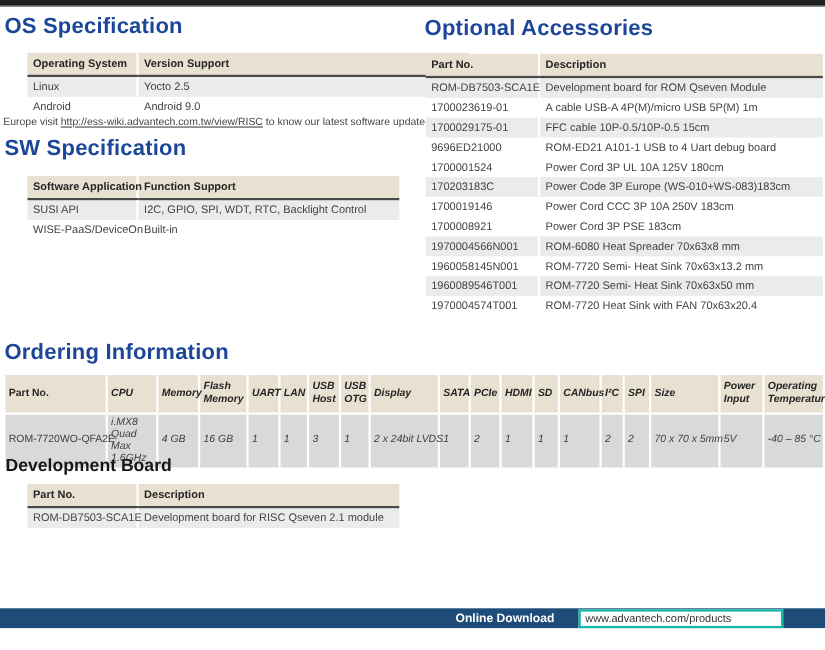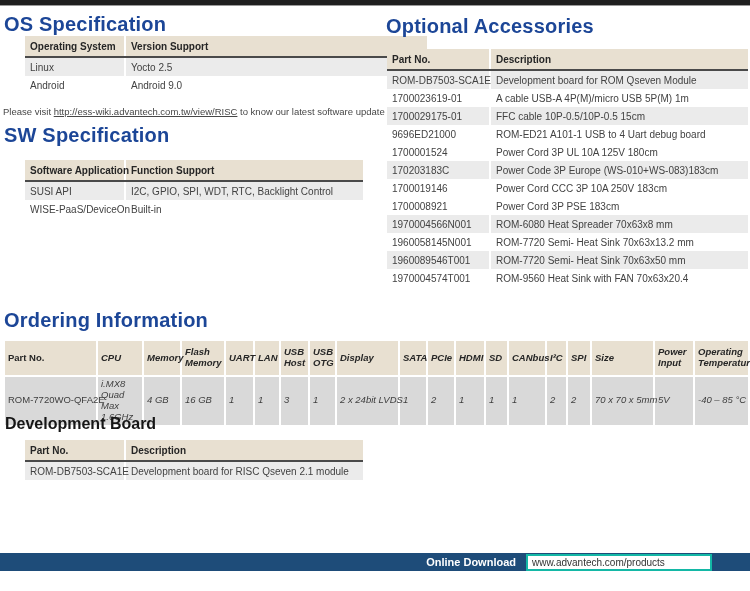--- a/index.html
+++ b/index.html
@@ -48,37 +48,37 @@
     position:absolute; left:3px; top:106px; font-size:9.5px; color:#474747;
     white-space:nowrap;
   }
   .note-link { color:#474747; text-decoration:underline; cursor:pointer; }
   .footer-bar {
     position:absolute; left:0; top:553px; width:750px; height:18px;
     background:#1e4c79; display:flex; align-items:center;
     justify-content:flex-end; padding-right:38px; box-sizing:border-box;
   }
   .footer-label {
-    color:#ffffff; font-weight:bold; font-size:11px; margin-right:10px;
+    color:#ffffff; font-weight:bold; font-size:11px; margin-right:22px;
     white-space:nowrap;
   }
   .footer-url-box {
     background:#ffffff; border:2px solid #14b8a6; width:178px; height:13px;
     display:flex; align-items:center; padding-left:4px; font-size:10px;
     color:#333333; white-space:nowrap;
   }
 </style>
 </head>
 <body>
 
 <div class="top-bar"></div>
 
 <div class="h1" style="left:4px; top:13px;">OS Specification</div>
 
-<table class="spec-table" style="left:25px; top:36px; width:402px;">
+<table class="spec-table" style="left:25px; top:48px; width:402px;">
   <colgroup>
       <col style="width:100px">
       <col>
     </colgroup>
   <thead>
     <tr>
       <th>Operating System</th>
       <th>Version Support</th>
     </tr>
   </thead>
@@ -87,21 +87,21 @@
       <td>Linux</td>
       <td>Yocto 2.5</td>
     </tr>
     <tr>
       <td>Android</td>
       <td>Android 9.0</td>
     </tr>
   </tbody>
 </table>
 
-<div class="note"><span>Please visit </span><a class="note-link">http://ess-wiki.advantech.com.tw/view/RISC</a><span> to know our latest software update</span></div>
+<div class="note"><span>Europe visit </span><a class="note-link">http://ess-wiki.advantech.com.tw/view/RISC</a><span> to know our latest software update</span></div>
 
 <div class="h1" style="left:4px; top:124px;">SW Specification</div>
 
 <table class="spec-table" style="left:25px; top:160px; width:338px;">
   <colgroup>
       <col style="width:100px">
       <col>
     </colgroup>
   <thead>
     <tr>
@@ -174,21 +174,21 @@
     <tr>
       <td>1960058145N001</td>
       <td>ROM-7720 Semi- Heat Sink 70x63x13.2 mm</td>
     </tr>
     <tr class="odd">
       <td>1960089546T001</td>
       <td>ROM-7720 Semi- Heat Sink 70x63x50 mm</td>
     </tr>
     <tr>
       <td>1970004574T001</td>
-      <td>ROM-9560 Heat Sink with FAN 70x63x20.4</td>
+      <td>ROM-7720 Heat Sink with FAN 70x63x20.4</td>
     </tr>
   </tbody>
 </table>
 
 <div class="h1" style="left:4px; top:309px;">Ordering Information</div>
 
 <table class="order-table" style="left:5px; top:341px; width:743px;">
   <colgroup>
     <col style="width:92px">
       <col style="width:46px">

